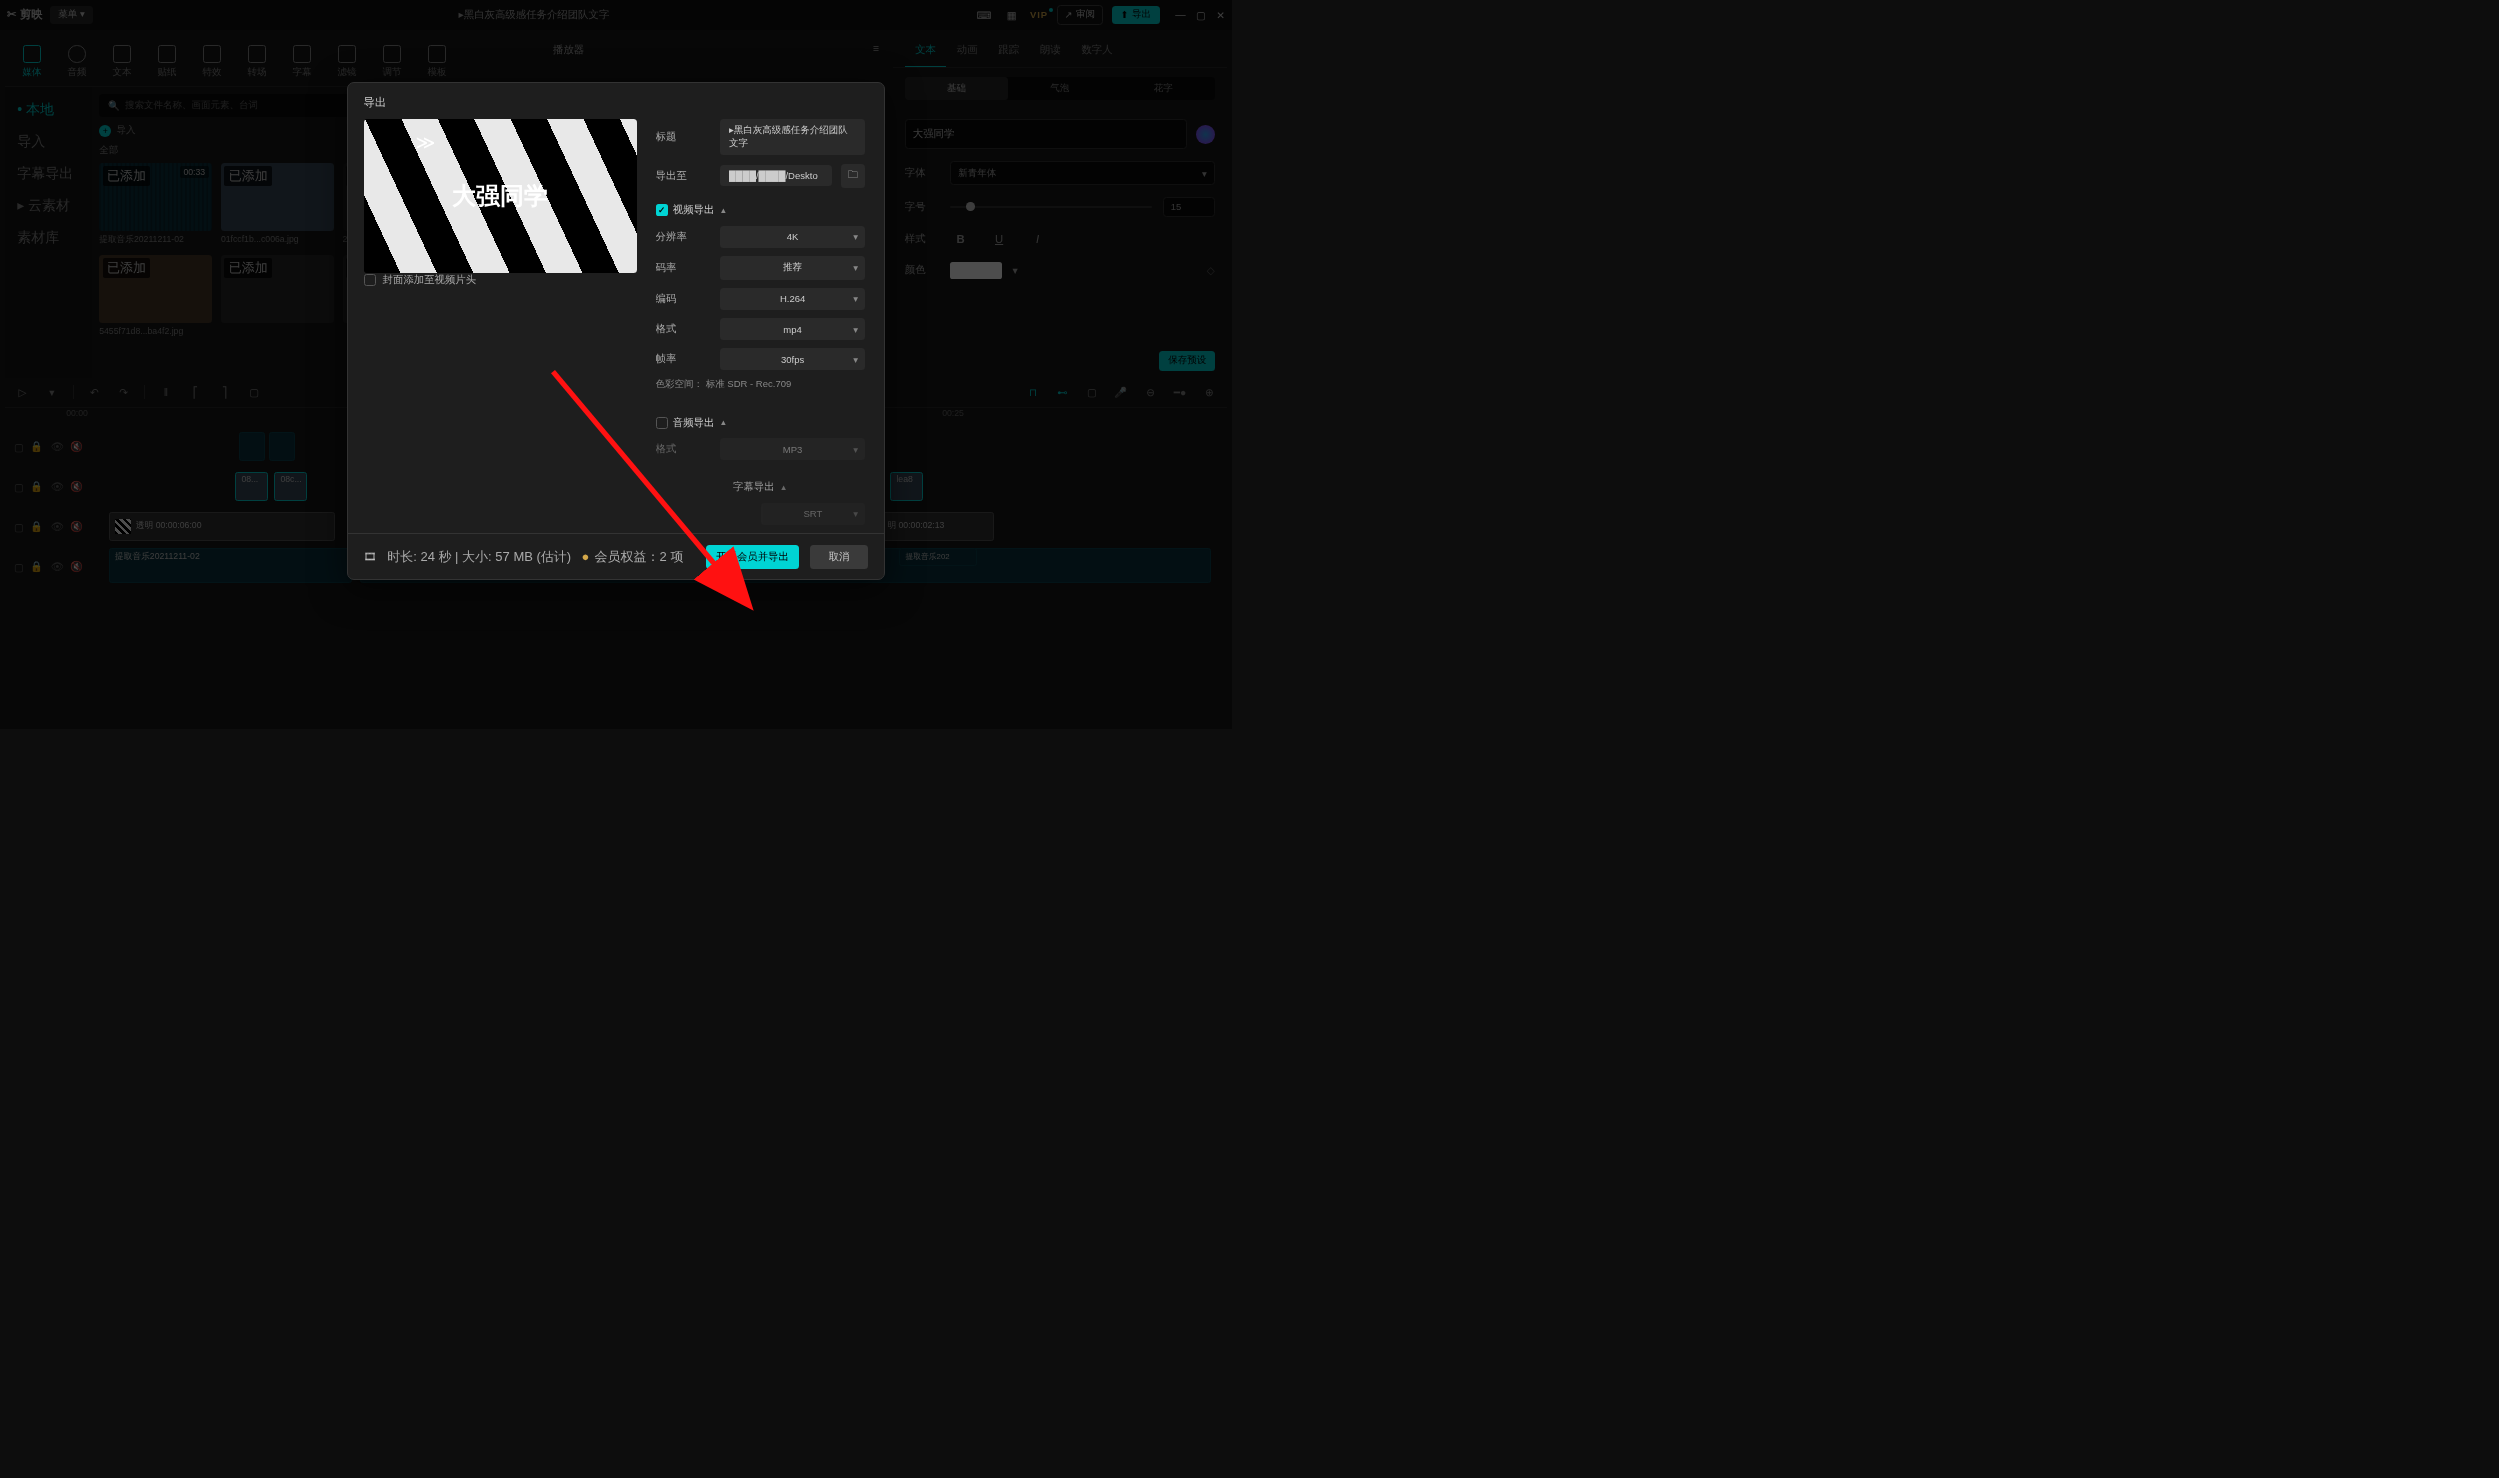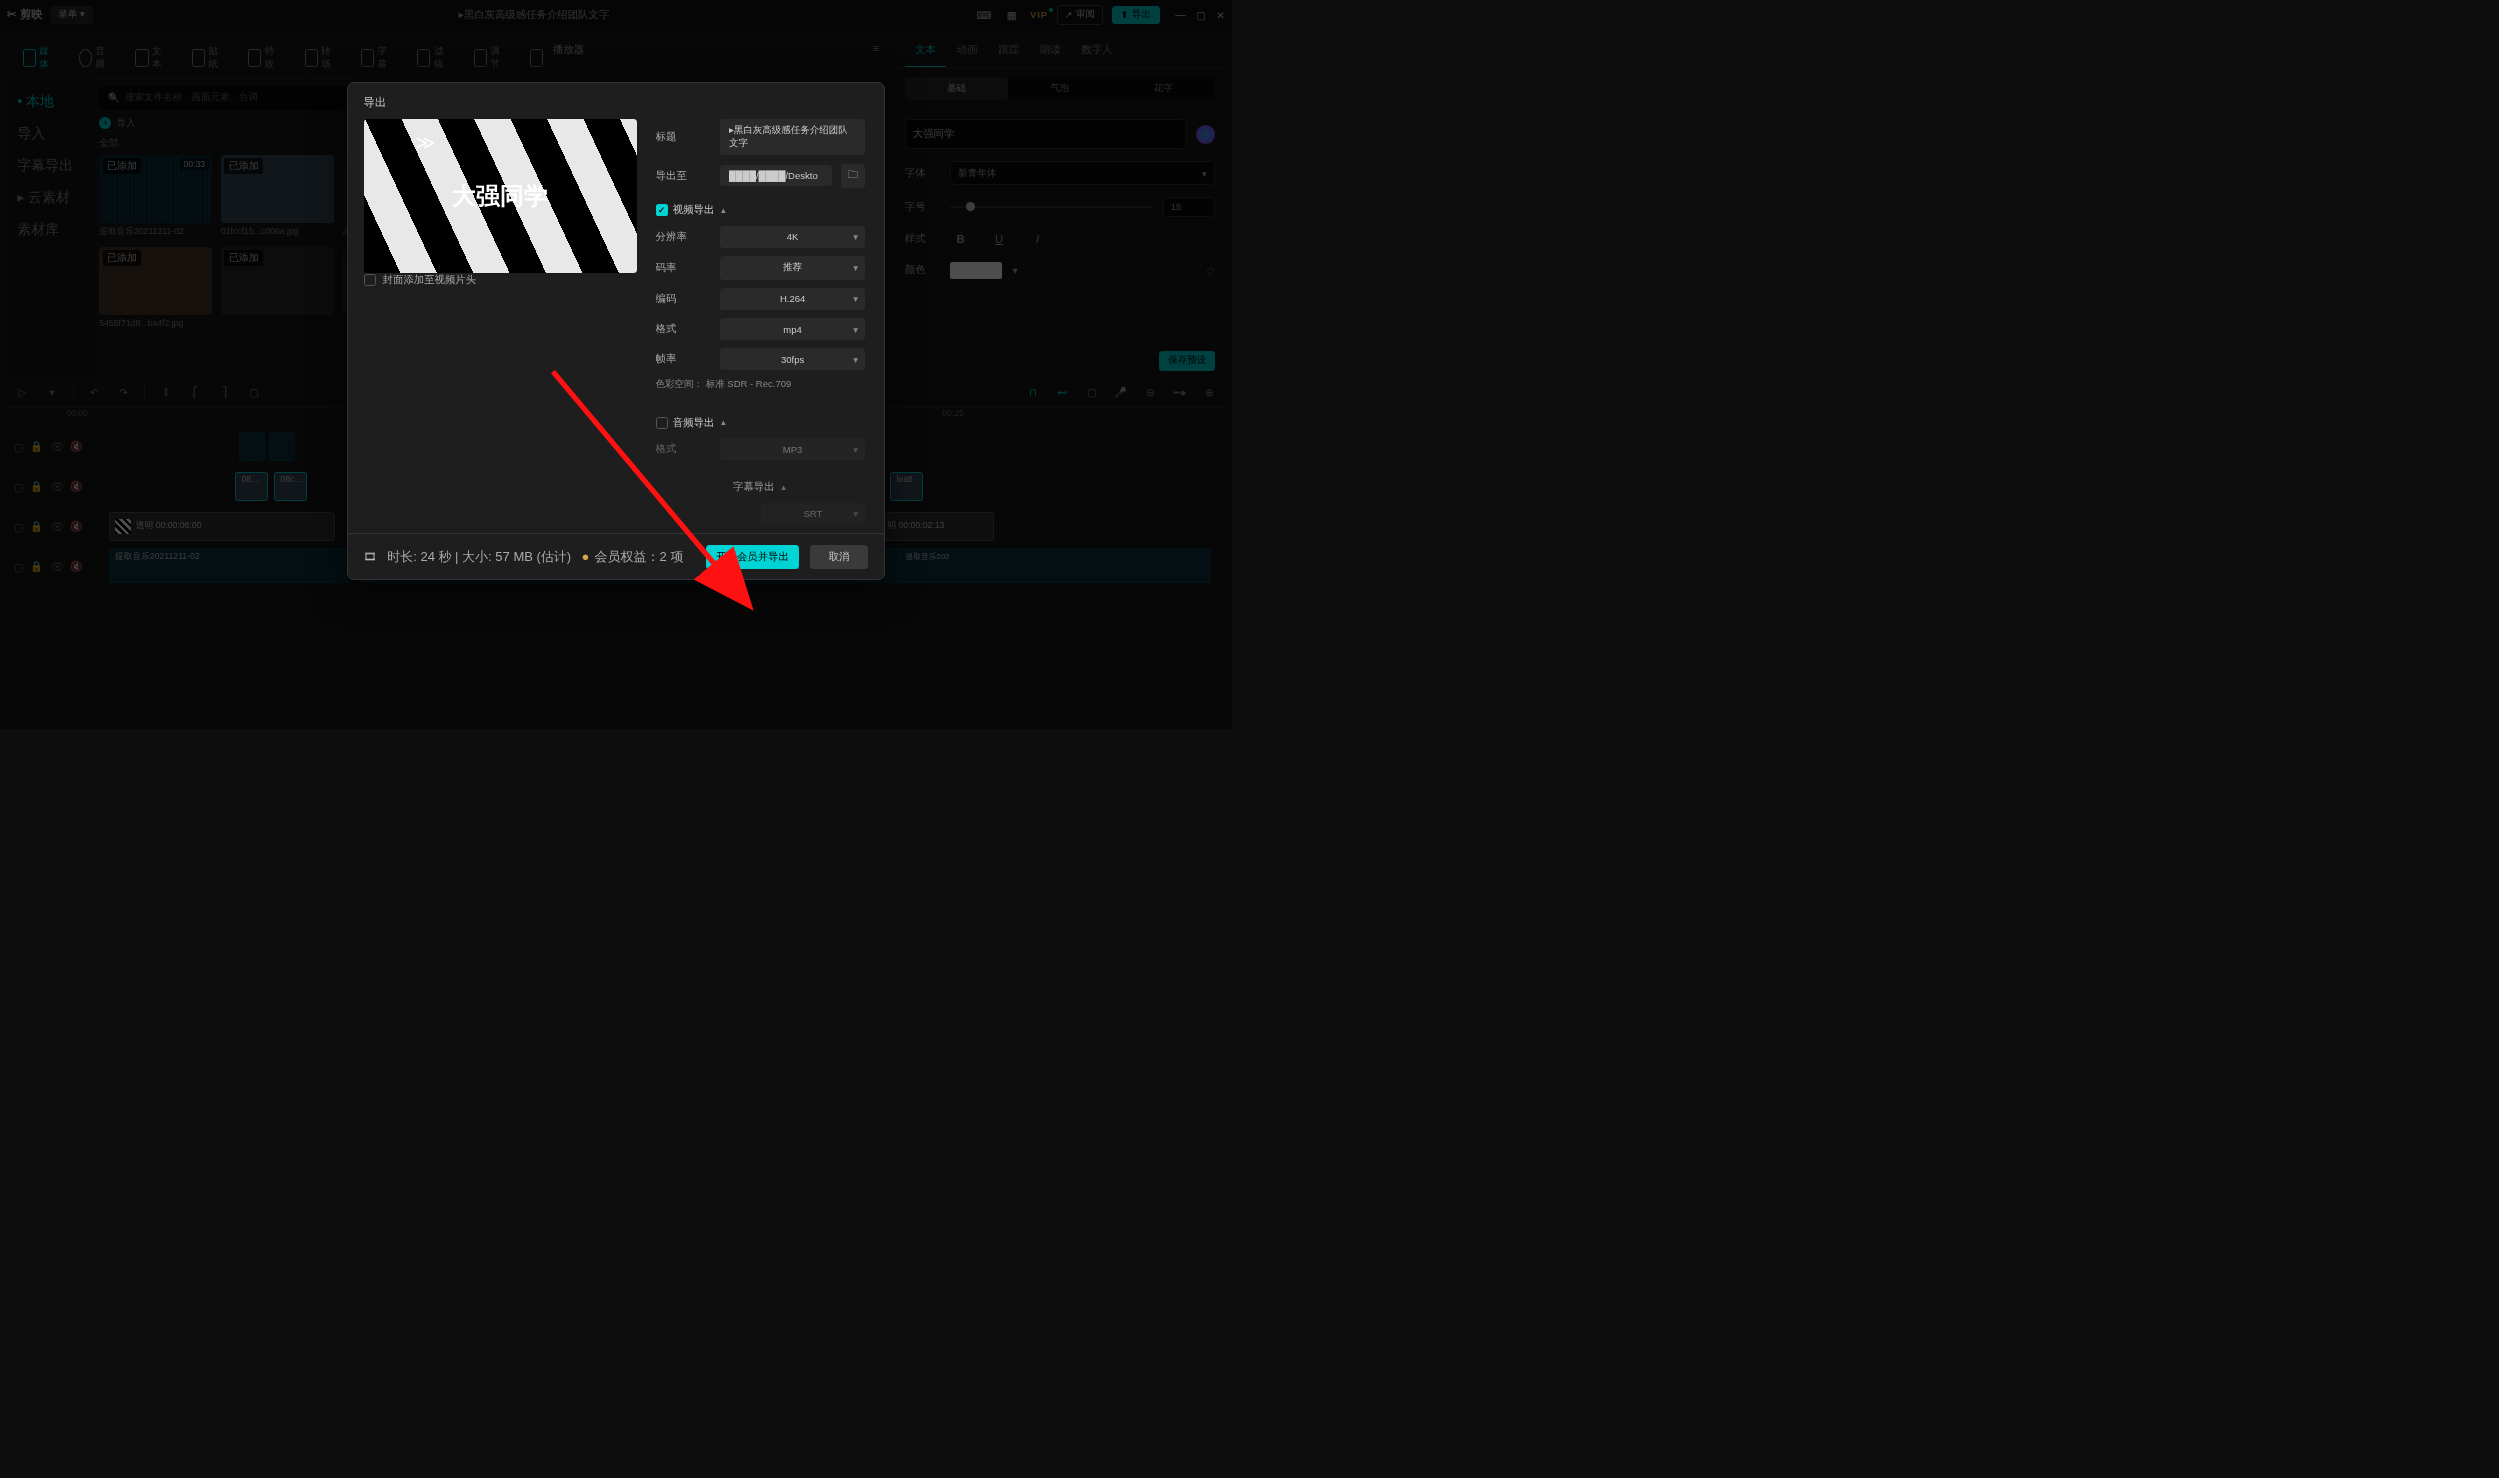--- a/index.html
+++ b/index.html
@@ -15,36 +15,36 @@
 .vip-badge { color: #d4a84a; font-weight: bold; font-size: 9.5px; letter-spacing: 0.9px; position: relative; }
 .vip-badge::after { content: ''; width: 4.3px; height: 4.3px; background: #00d4d4; border-radius: 50%; position: absolute; top: -1.7px; right: -5.2px; }
 .review-btn { border: 0.9px solid #444; padding: 2.6px 7px; border-radius: 3.5px; font-size: 9.5px; display: flex; align-items: center; gap: 3.5px; }
 .export-btn { background: #00d4d4; color: #000; padding: 2.6px 8.7px; border-radius: 3.5px; font-size: 9.5px; font-weight: 500; display: flex; align-items: center; gap: 3.5px; }
 .win-controls { display: flex; gap: 10.4px; margin-left: 7px; }
 
 
 .main { display: flex; height: calc(100% - 29.5px); }
 .left-panel { width: 534px; height: 343px; background: #1a1a1a; border-radius: 5.2px; margin: 5.2px 0 0 5.2px; display: flex; flex-direction: column; }
 .tabs-row { display: flex; padding: 7px 10.4px 0; gap: 12px; border-bottom: 0.9px solid #2a2a2a; }
-.tab { display: flex; flex-direction: row; align-items: center; gap: 3.5px; padding: 3.5px 7px 7px; font-size: 9.5px; color: #888; cursor: pointer; }
+.tab { display: flex; flex-direction: column; align-items: center; gap: 3.5px; padding: 3.5px 7px 7px; font-size: 9.5px; color: #888; cursor: pointer; }
 .tab.active { color: #00d4d4; }
 .tab-icon { width: 17.4px; height: 17.4px; border: 0.9px solid currentColor; border-radius: 2.6px; }
 .left-content { display: flex; flex: 1; overflow: hidden; }
 .side-nav { width: 87px; background: #151515; padding: 7px 0; }
 .side-item { padding: 7px 12px; font-size: 14px; color: #888; cursor: pointer; }
 .side-item.active { color: #00d4d4; }
 .media-grid { flex: 1; padding: 7px; overflow: auto; }
 .search-bar { background: #0d0d0d; border-radius: 3.5px; padding: 5.2px 8.7px; font-size: 9.5px; color: #666; margin-bottom: 7px; display: flex; align-items: center; gap: 5.2px; }
 .import-row { display: flex; align-items: center; gap: 5.2px; font-size: 9.5px; color: #888; margin-bottom: 7px; }
 .plus-circle { width: 12px; height: 12px; border-radius: 50%; background: #00d4d4; color: #000; display: flex; align-items: center; justify-content: center; font-size: 8.7px; }
 .filter-tag { font-size: 9.5px; color: #888; margin-bottom: 5.2px; }
 .thumbs { display: flex; flex-wrap: wrap; gap: 8.7px; }
 .thumb { width: 113px; }
 .thumb-img { width: 113px; height: 68px; background: #2a2a2a; border-radius: 3.5px; position: relative; overflow: hidden; }
-.thumb-badge { position: absolute; top: 3.5px; left: 3.5px; background: rgba(0,0,0,0.7); padding: 0.9px 4.3px; font-size: 10px; border-radius: 1.7px; }
+.thumb-badge { position: absolute; top: 3.5px; left: 3.5px; background: rgba(0,0,0,0.7); padding: 0.9px 4.3px; font-size: 13px; border-radius: 1.7px; }
 .thumb-dur { position: absolute; top: 3.5px; right: 3.5px; font-size: 8.7px; background: rgba(0,0,0,0.5); padding: 0.9px 3.5px; border-radius: 1.7px; }
 .thumb-name { font-size: 8.7px; color: #888; margin-top: 3.5px; white-space: nowrap; overflow: hidden; text-overflow: ellipsis; }
 .wave-thumb { background: linear-gradient(to right, #0a2530 1.7px, transparent 1.7px) 0 0 / 4.3px 100%, #0d3540; }
 
 
 .player-panel { flex: 1; background: #1a1a1a; border-radius: 5.2px; margin: 5.2px 5.2px 0 5.2px; height: 343px; padding: 8.7px; }
 .player-header { font-size: 10.4px; color: #aaa; display: flex; justify-content: space-between; }
 
 
 .right-panel { width: 334px; background: #1a1a1a; border-radius: 5.2px; margin: 5.2px 5.2px 0 0; height: 343px; display: flex; flex-direction: column; }

